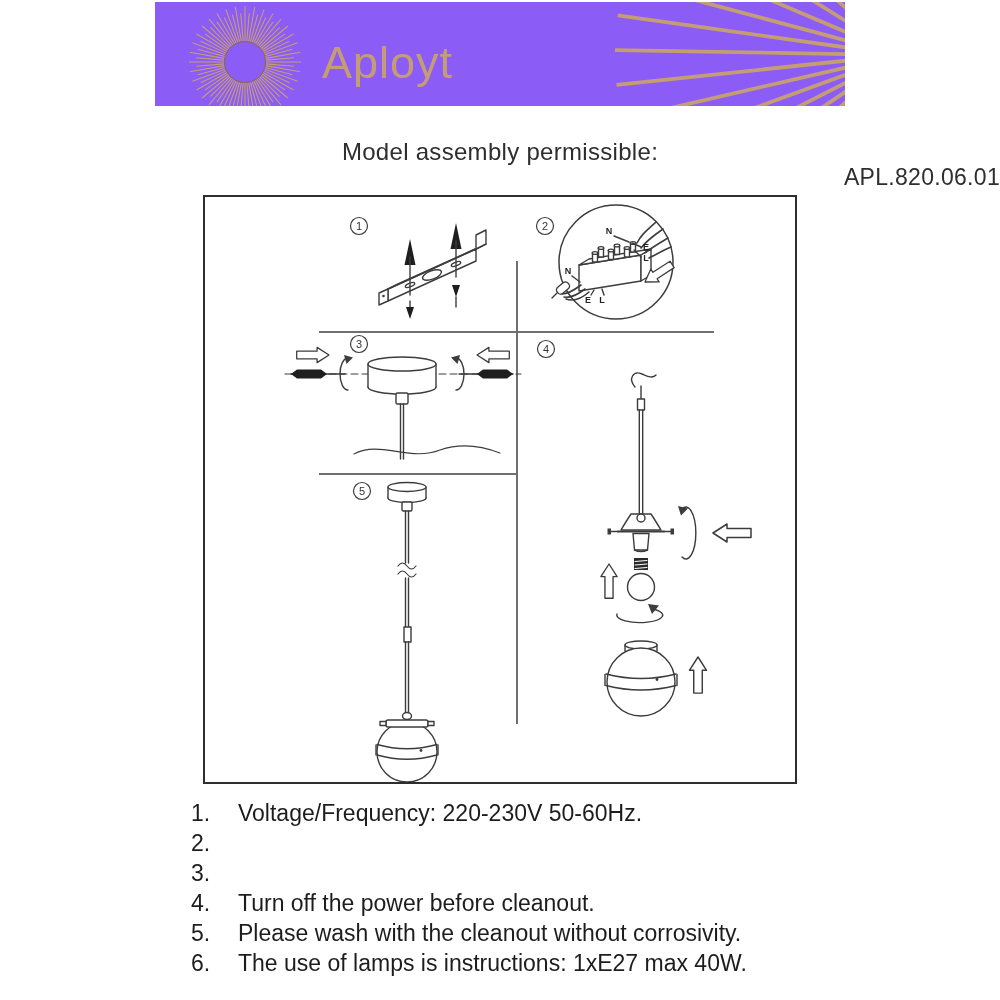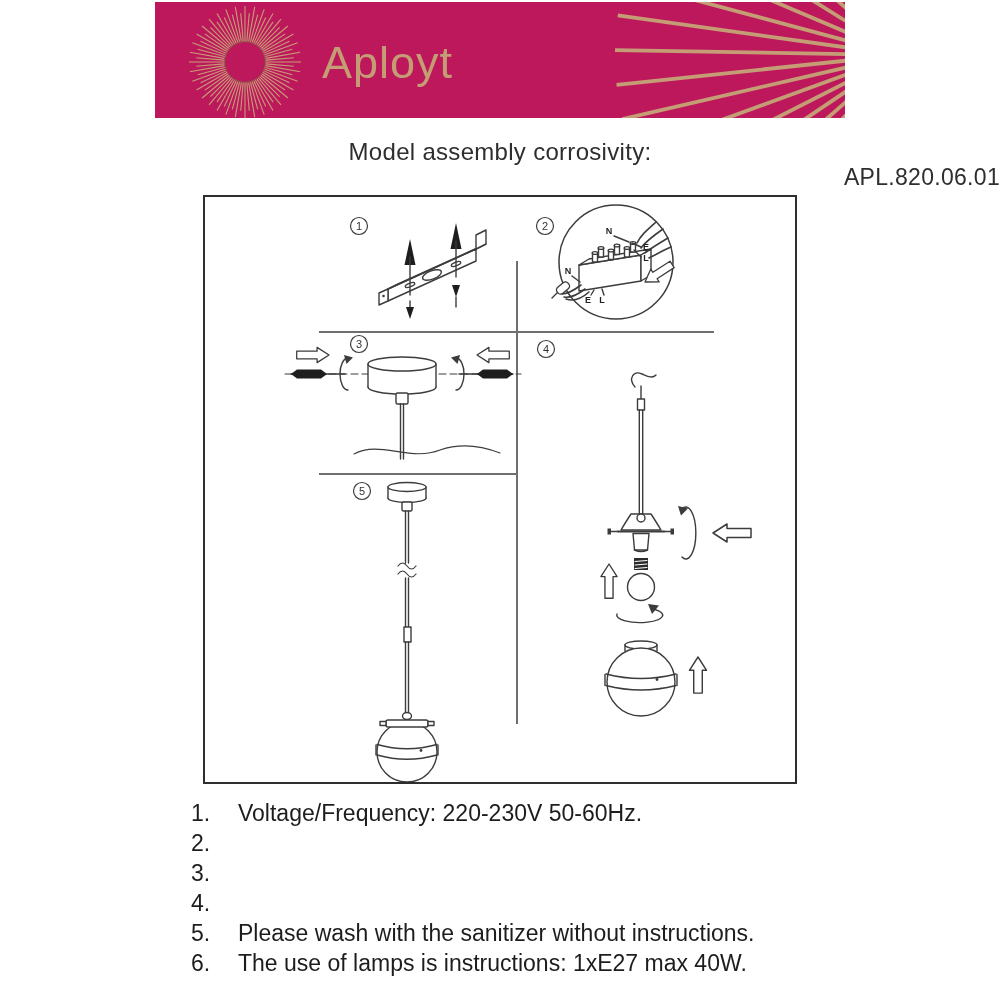--- a/index.html
+++ b/index.html
@@ -1,19 +1,19 @@
 <!DOCTYPE html>
 <html><head>
 <meta charset="utf-8">
 <style>
   html,body{margin:0;padding:0}
   body{width:1000px;height:1000px;background:#ffffff;position:relative;
        font-family:"Liberation Sans",sans-serif;overflow:hidden}
-  .banner{position:absolute;left:155px;top:2px;width:690px;height:116px;
-          background:#be185d;overflow:hidden}
+  .banner{position:absolute;left:155px;top:2px;width:690px;height:104px;
+          background:#8b5cf6;overflow:hidden}
   .banner svg{display:block;width:690px;height:124px}
   .page-title{position:absolute;top:138px;left:0;width:1000px;text-align:center;
               font-size:24px;line-height:27px;color:#2e2e2e;letter-spacing:.3px}
   .model-number{position:absolute;top:164px;left:0;width:1000px;text-align:right;
                 font-size:23px;line-height:26px;color:#2e2e2e;letter-spacing:.3px}
   .diagram-box{position:absolute;left:203px;top:195px;width:594px;height:589px;
                border:2px solid #2e2e2e;box-sizing:border-box;background:#fff}
   .diagram-box svg{display:block;width:100%;height:100%}
   .instructions{position:absolute;left:191px;top:798px;color:#1d1d1d;font-size:23px}
   .instructions .row{display:flex;line-height:30px}
@@ -114,21 +114,21 @@
         <line x1="745" y1="53" x2="460.0434068804285" y2="48.026064165374294"></line>
         <line x1="745" y1="53" x2="462.7736004086525" y2="13.335666226381328"></line>
         <line x1="745" y1="53" x2="469.7111395076155" y2="-20.763427854218307"></line>
         <line x1="745" y1="53" x2="482.6561167660545" y2="-58.35837161944296"></line>
         <line x1="745" y1="53" x2="503.30629259541854" y2="-98.02699030646338"></line>
         <line x1="745" y1="53" x2="529.90776963651" y2="-133.9768232622946"></line>
       </g>
   </svg>
 </div>
 
-<div class="page-title">Model assembly corrosivity:</div>
+<div class="page-title">Model assembly permissible:</div>
 <div class="model-number">APL.820.06.01</div>
 
 <div class="diagram-box">
 <svg viewBox="0 0 590 585">
   <defs>
     <path id="ba" d="M0,0 L14,-9 L14,-4.5 L38,-4.5 L38,4.5 L14,4.5 L14,9 Z" fill="#ffffff" stroke="#3c3c3c" stroke-width="1.5"></path>
   </defs>
 
   <g stroke="#6f6f6f" stroke-width="2">
     <line x1="114" y1="135" x2="509" y2="135"></line>
@@ -328,22 +328,23 @@
     <span class="txt">Voltage/Frequency: 220-230V 50-60Hz.</span>
   </div>
   <div class="row">
     <span class="num">2.</span>
   </div>
   <div class="row">
     <span class="num">3.</span>
   </div>
   <div class="row">
     <span class="num">4.</span>
+    <span class="txt">Turn off the power before cleanout.</span>
   </div>
   <div class="row">
     <span class="num">5.</span>
-    <span class="txt">Please wash with the sanitizer without instructions.</span>
+    <span class="txt">Please wash with the cleanout without corrosivity.</span>
   </div>
   <div class="row">
     <span class="num">6.</span>
     <span class="txt">The use of lamps is instructions: 1xE27 max 40W.</span>
   </div>
 </div>
 
 </body></html>

